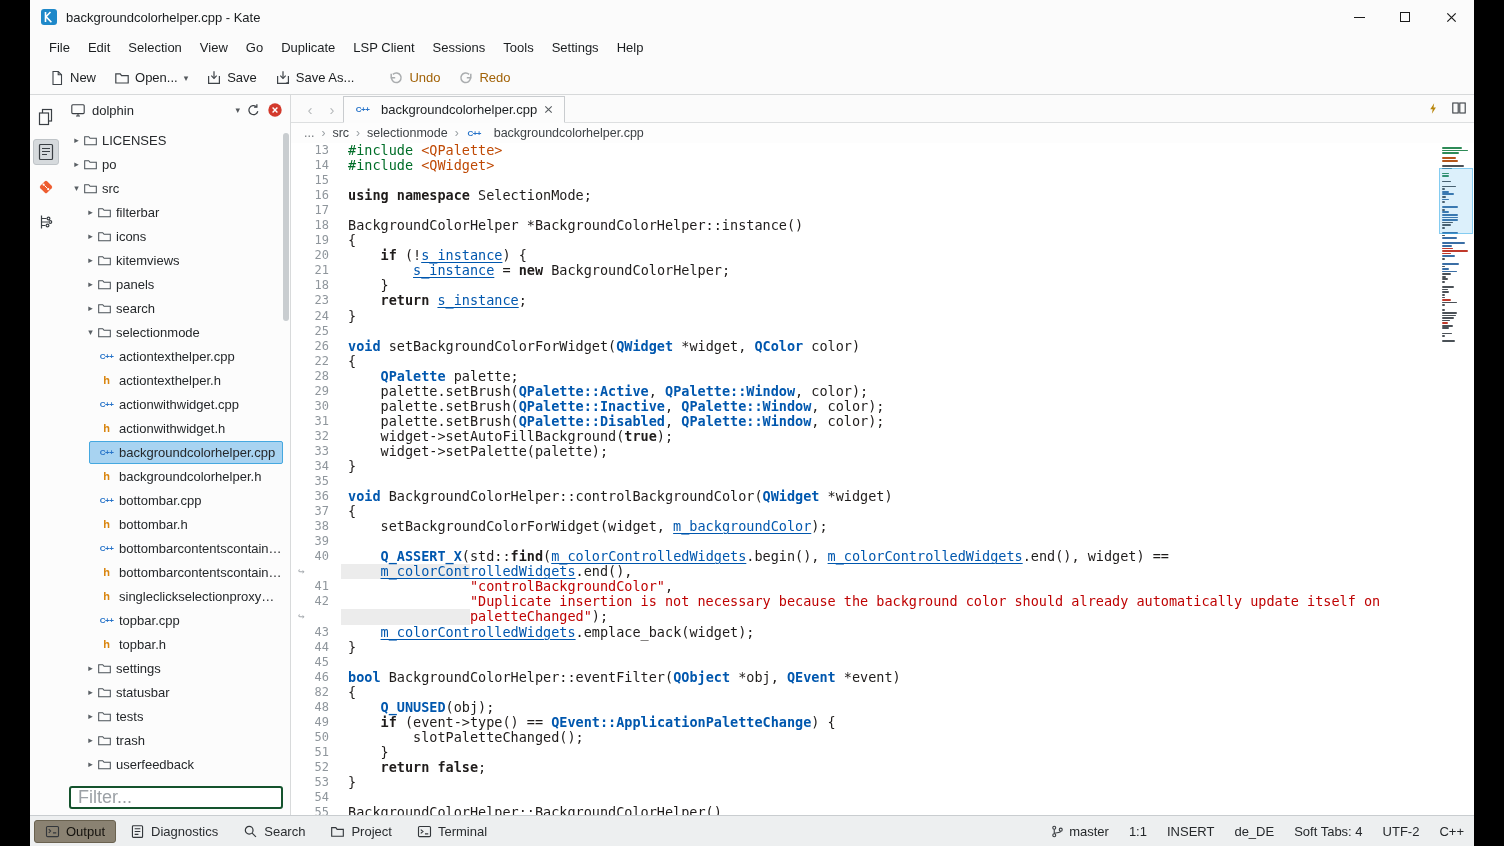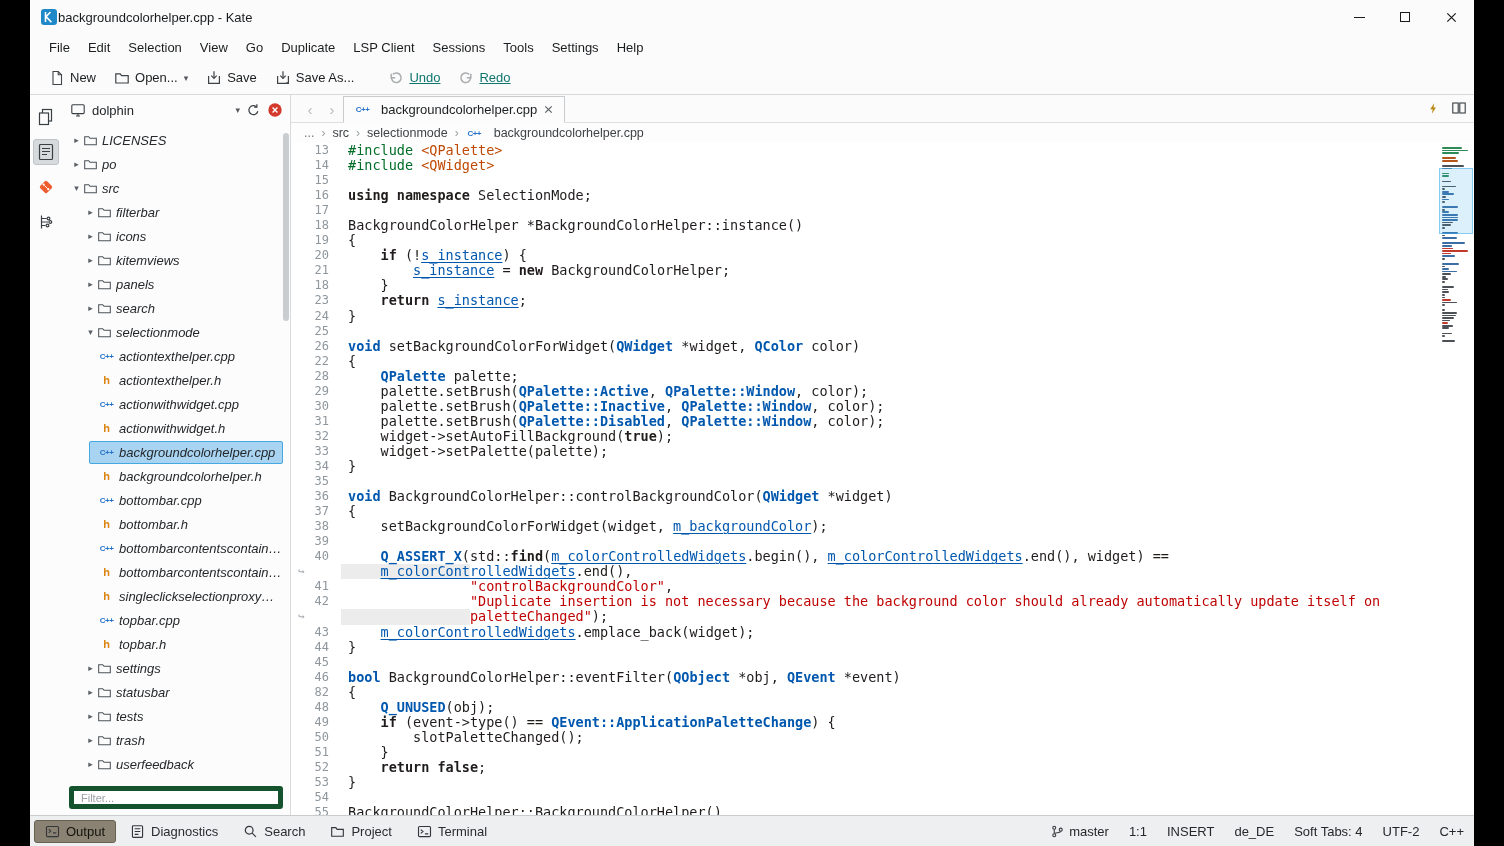--- a/index.html
+++ b/index.html
@@ -2,34 +2,34 @@
 <html><head>
 <meta charset="utf-8">
 <style>
   html,body{margin:0;padding:0;width:1504px;height:846px;overflow:hidden;background:#000;
     font-family:"Liberation Sans","DejaVu Sans",sans-serif;-webkit-font-smoothing:antialiased;}
   *{box-sizing:border-box;}
   #app{position:absolute;left:30px;top:0;width:1444px;height:846px;background:#fcfcfc;display:flex;flex-direction:column;}
 
   
   .titlebar{height:34px;display:flex;align-items:center;padding-left:10px;background:#fbfbfb;flex:none;}
-  .title{font-size:13px;color:#1a1d1f;}
+  .title{margin-left:8px;font-size:13px;color:#1a1d1f;}
   .winbtns{margin-left:auto;display:flex;height:100%;}
   .wbtn{width:46px;height:100%;display:flex;align-items:center;justify-content:center;}
   .glyph-min{width:11px;height:0;border-top:1.6px solid #1b1b1b;}
   .glyph-max{width:10px;height:10px;border:1.4px solid #1b1b1b;}
 
   
   .menubar{display:flex;height:27px;align-items:center;padding-left:10px;background:#fbfbfb;font-size:13px;flex:none;}
   .menu-item{padding:0 9px;height:100%;display:flex;align-items:center;color:#1b1e20;}
 
   
   .toolbar{display:flex;align-items:center;height:34px;padding-left:10px;background:#fbfbfb;border-bottom:1px solid #d7d9da;flex:none;}
   .tbtn{display:flex;align-items:center;gap:5px;padding:4px 9px;font-size:13px;color:#1b1e20;border-radius:3px;}
-  .tbtn.disabled{color:#0f766e;text-decoration:underline;}
+  .tbtn.disabled{color:#a16207;}
   .caret{font-size:9px;color:#55595d;margin-left:1px;}
   .ic{display:inline-flex;align-items:center;justify-content:center;flex:none;}
 
   
   .main{display:flex;flex:1;min-height:0;background:#fcfcfc;}
   .dock{width:32px;flex:none;display:flex;flex-direction:column;align-items:center;padding-top:9px;gap:9px;}
   .dbtn{width:26px;height:26px;display:flex;align-items:center;justify-content:center;border-radius:3px;border:1px solid transparent;}
   .dbtn.checked{background:#d6dadd;border-color:#bfc4c8;}
 
   
@@ -37,24 +37,24 @@
   .phead{height:30px;flex:none;display:flex;align-items:center;padding:0 7px 0 8px;gap:6px;font-size:13px;color:#24272a;}
   .phead .spacer{flex:1;}
   .tree{flex:1;overflow:hidden;position:relative;padding-top:3px;}
   .trow{height:24px;display:flex;align-items:center;position:relative;font-size:13px;color:#25282b;}
   .trow>*{position:relative;z-index:1;}
   .trow.sel::before{content:"";position:absolute;left:27px;right:7px;top:1px;height:21px;background:#a8d3f1;border:1px solid #45a8e0;border-radius:2px;z-index:0;}
   .chev{width:13px;font-size:9px;color:#595f64;text-align:center;flex:none;}
   .fic{width:17px;height:16px;display:flex;align-items:center;justify-content:center;font-weight:bold;margin-right:4px;flex:none;}
   .fic.cpp{color:#2874c9;font-size:8px;letter-spacing:-0.5px;}
   .fic.hh{color:#d9850f;font-size:11px;}
-  .tlabel{white-space:nowrap;overflow:hidden;text-overflow:ellipsis;flex:1;padding-right:8px;font-style:italic;}
+  .tlabel{white-space:nowrap;overflow:hidden;text-overflow:ellipsis;flex:1;padding-right:8px;}
   .pscroll{position:absolute;right:1px;top:38px;width:6px;height:188px;background:#c9cdd0;border-radius:3px;z-index:3;}
   .pfilter{flex:none;padding:4px 7px 6px 7px;}
-  .pfilter input{width:100%;height:23px;border:5px solid #14532d;border-radius:3px;padding:0 7px;font-size:11px;background:#fff;color:#333;outline:none;font-family:inherit;}
+  .pfilter input{width:100%;height:23px;border:2px solid #14532d;border-radius:3px;padding:0 7px;font-size:18px;background:#fff;color:#333;outline:none;font-family:inherit;}
   .pfilter input::placeholder{color:#9ca1a6;}
 
   
   .editor{flex:1;min-width:0;display:flex;flex-direction:column;background:#fff;border-left:1px solid #d8dadb;position:relative;}
   .tabbar{height:28px;flex:none;display:flex;align-items:flex-end;background:#fbfbfb;border-bottom:1px solid #dddfe0;position:relative;padding-left:8px;}
   .nav{width:22px;height:26px;display:flex;align-items:center;justify-content:center;color:#b6b9bb;font-size:15px;}
   .tab{display:flex;align-items:center;gap:6px;height:27px;padding:0 10px;background:#fcfcfc;border:1px solid #c9cccf;border-bottom:1px solid #fcfcfc;margin-bottom:-1px;font-size:13px;color:#1c1f21;}
   .tabicons{position:absolute;right:7px;top:5px;display:flex;gap:11px;align-items:center;}
   .breadcrumb{height:20px;flex:none;display:flex;align-items:center;padding-left:13px;gap:7px;font-size:12.5px;color:#3e4347;background:#fdfdfd;}
   .bsep{color:#9aa0a4;font-size:12px;}

